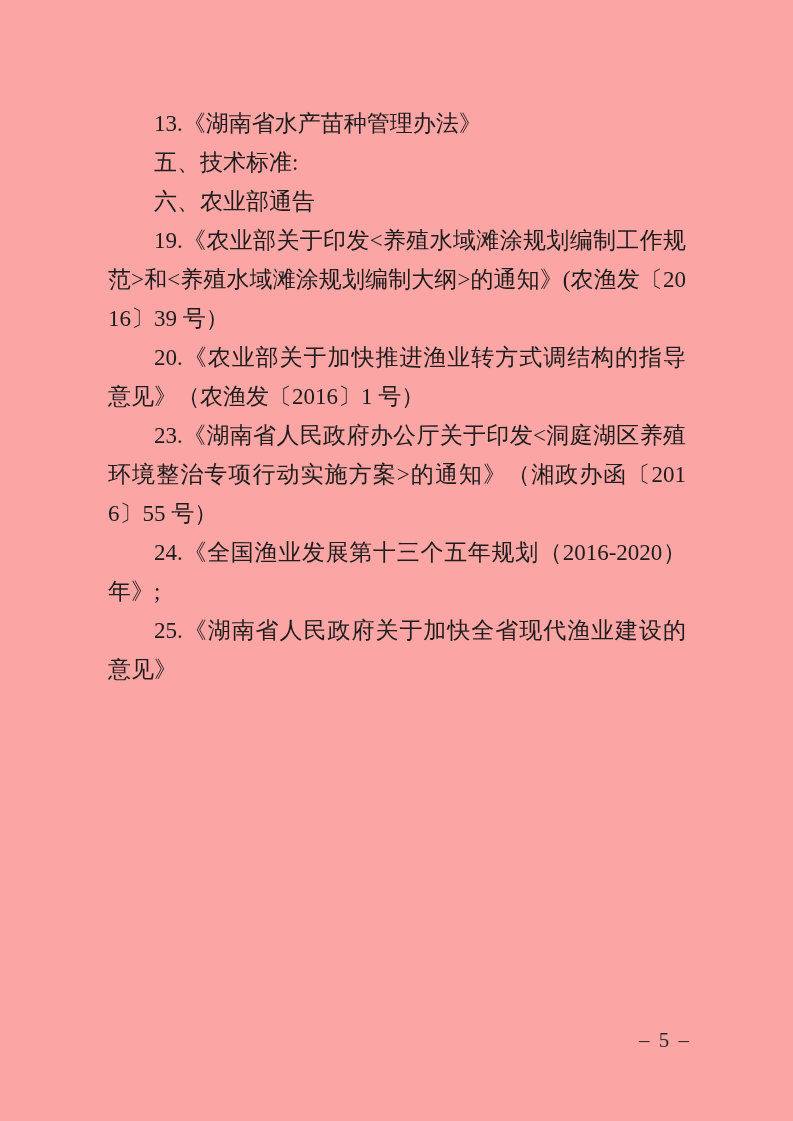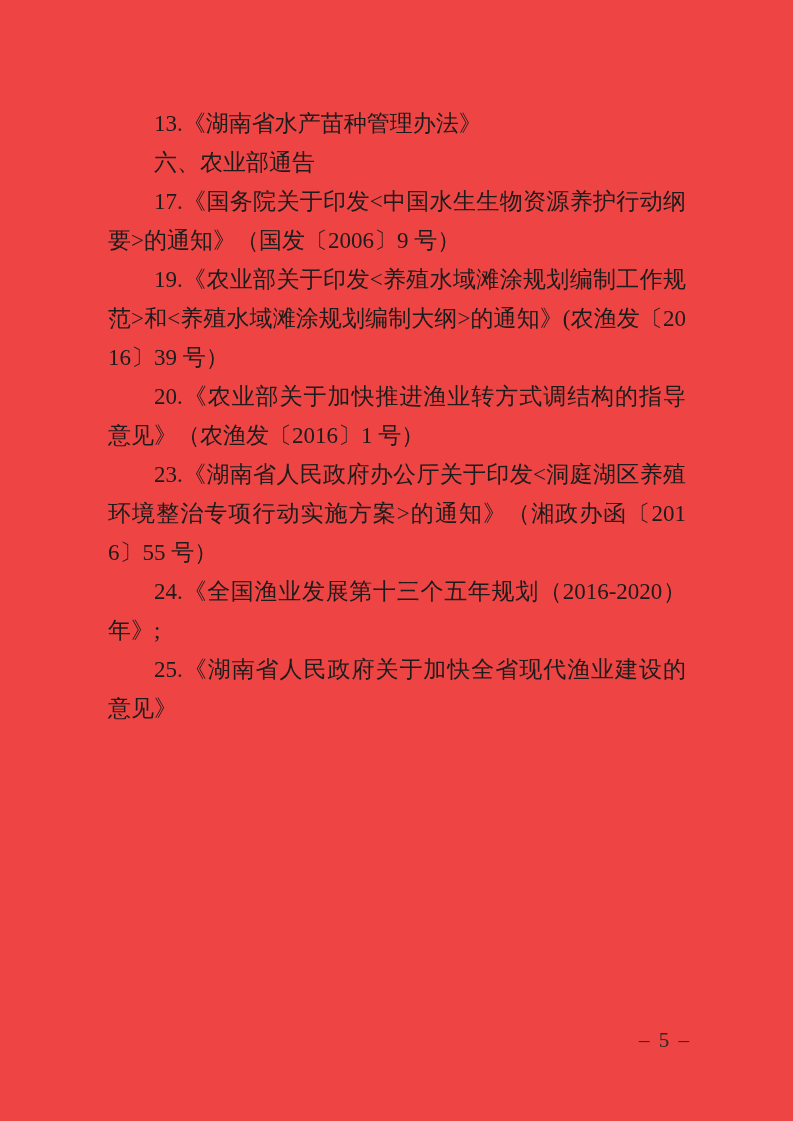--- a/index.html
+++ b/index.html
@@ -4,21 +4,21 @@
 <style>
   html, body {
     margin: 0;
     padding: 0;
     background: #ffffff;
   }
   .page {
     position: relative;
     width: 793px;
     height: 1121px;
-    background: #ef4444;
+    background: #fca5a5;
     overflow: hidden;
     font-family: "Liberation Serif", "DejaVu Serif", serif;
     color: #1c1c1c;
   }
   .text-block {
     position: absolute;
     left: 108px;
     top: 104px;
     width: 578px;
     font-size: 23px;
@@ -41,22 +41,22 @@
     color: #2a2a2a;
     letter-spacing: 2px;
   }
 </style>
 </head>
 <body>
 
 <div class="page">
   <div class="text-block">
     <p>13.《湖南省水产苗种管理办法》</p>
+    <p>五、技术标准:</p>
     <p>六、农业部通告</p>
-    <p>17.《国务院关于印发&lt;中国水生生物资源养护行动纲要&gt;的通知》（国发〔2006〕9 号）</p>
     <p>19.《农业部关于印发&lt;养殖水域滩涂规划编制工作规范&gt;和&lt;养殖水域滩涂规划编制大纲&gt;的通知》(农渔发〔2016〕39 号）</p>
     <p>20.《农业部关于加快推进渔业转方式调结构的指导意见》（农渔发〔2016〕1 号）</p>
     <p>23.《湖南省人民政府办公厅关于印发&lt;洞庭湖区养殖环境整治专项行动实施方案&gt;的通知》（湘政办函〔2016〕55 号）</p>
     <p>24.《全国渔业发展第十三个五年规划（2016-2020）年》;</p>
     <p>25.《湖南省人民政府关于加快全省现代渔业建设的意见》</p>
   </div>
   <div class="page-number">– 5 –</div>
 </div>
 
 </body></html>

